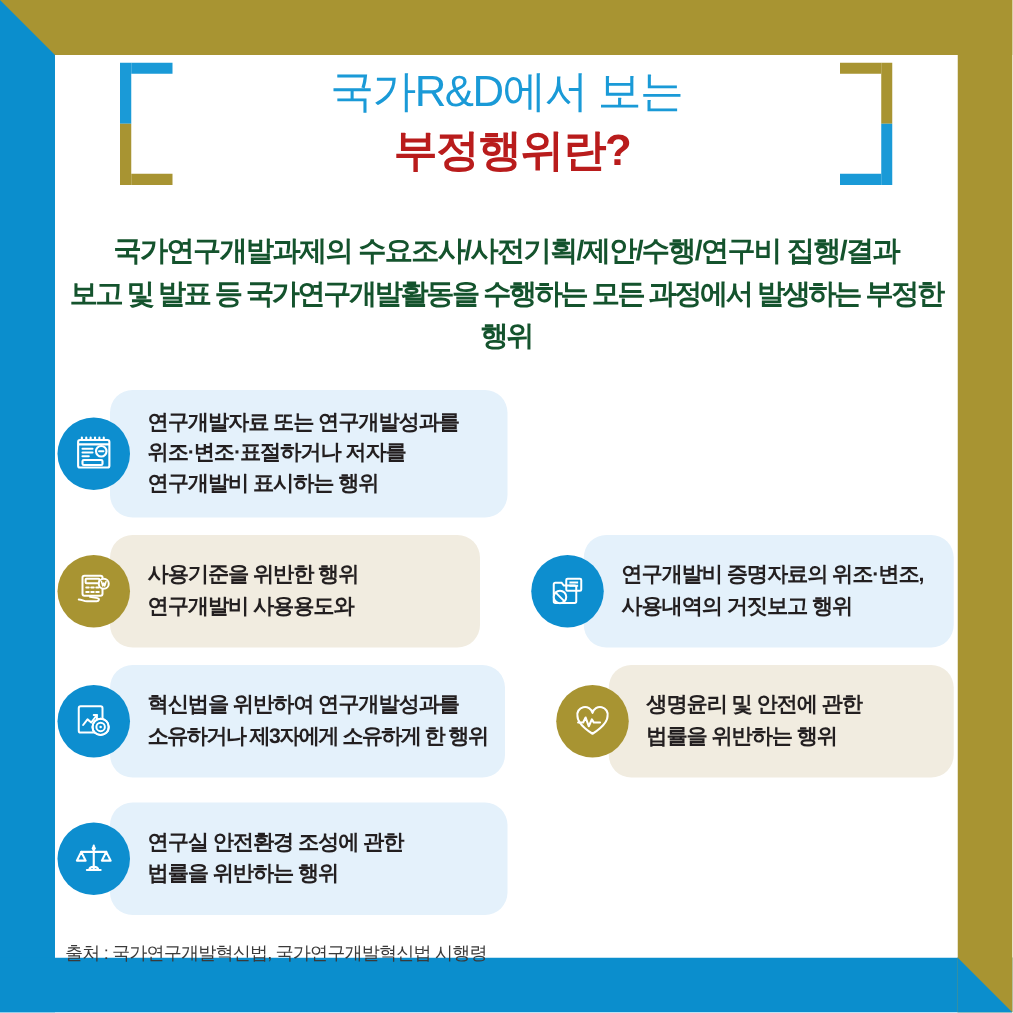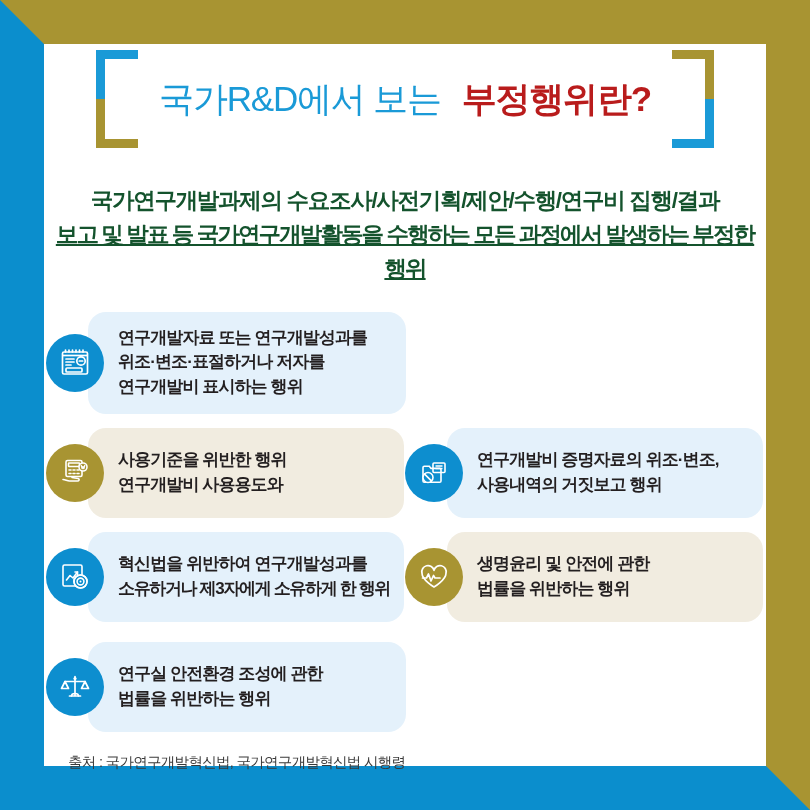--- a/index.html
+++ b/index.html
@@ -84,23 +84,23 @@
   .bracket-right { right: 52px; }
   .bracket svg { display: block; }
 
   .title {
     position: absolute;
     top: 6px;
     left: 0; right: 0;
     height: 98px;
     display: flex;
     align-items: center;
-    justify-content: center;
-    gap: 12px;
+    gap: 0px;
     white-space: nowrap;
+    flex-direction: column;
   }
   .title-main {
     font-size: 35px;
     font-weight: 500;
     color: #1a9ad7;
     letter-spacing: -1.2px;
   }
   .title-accent {
     font-size: 35px;
     font-weight: 700;
@@ -112,31 +112,32 @@
   
   .subtitle {
     margin: 0 6px;
     text-align: center;
     color: #14532d;
     font-size: 22.5px;
     font-weight: 700;
     letter-spacing: -1.3px;
     line-height: 1.52;
   }
-  .subtitle .ln2 { letter-spacing: -1.9px; text-decoration: underline; }
+  .subtitle .ln2 { letter-spacing: -1.9px; }
 
   
   .grid {
     margin-top: 24px;
     padding: 0 3px 0 1px;
   }
   .row {
     display: flex;
     align-items: flex-start;
     margin-bottom: 12px;
+    gap: 40px;
   }
   .cell {
     position: relative;
     width: 361px;
     min-height: 92px;
     display: flex;
     align-items: center;
   }
   .cell.h3 { min-height: 104px; }
 
@@ -177,21 +178,21 @@
     font-weight: 700;
     line-height: 1.45;
     letter-spacing: -0.9px;
     white-space: nowrap;
   }
   .card-line.tight { letter-spacing: -1.35px; }
 
   
   .footer {
     margin-top: 14px;
-    padding-left: 24px;
+    padding-left: 8px;
     color: #3a3a3a;
     font-size: 14.5px;
     font-weight: 400;
     letter-spacing: -0.7px;
   }
 </style>
 </head>
 <body>
 
 <div id="poster">

